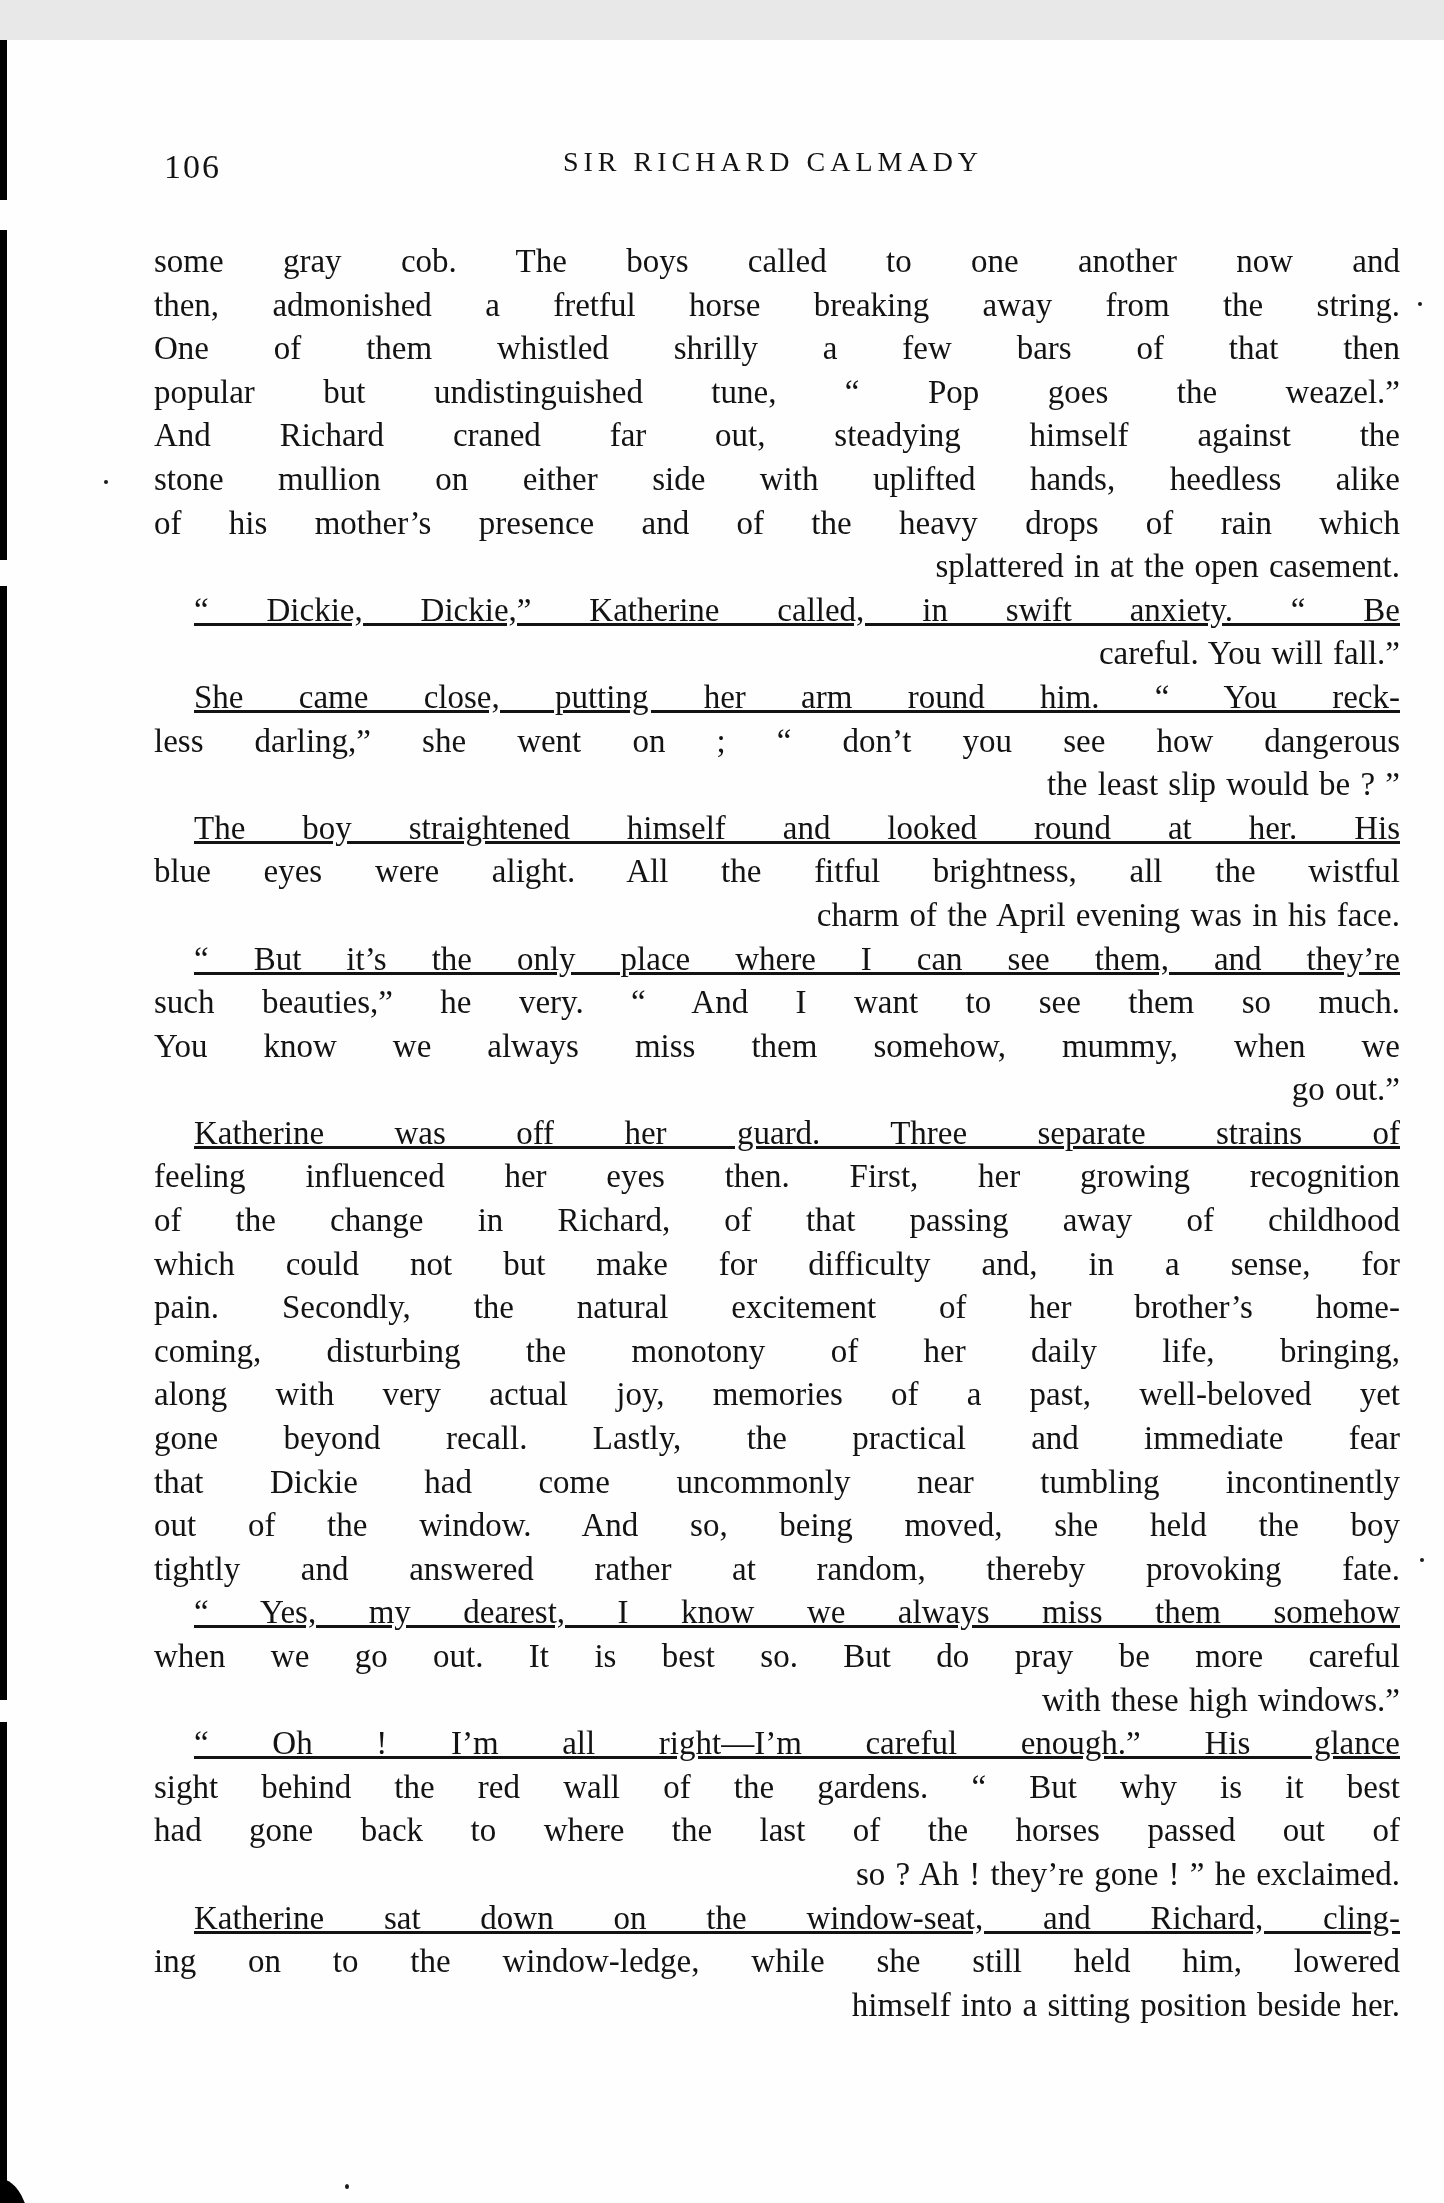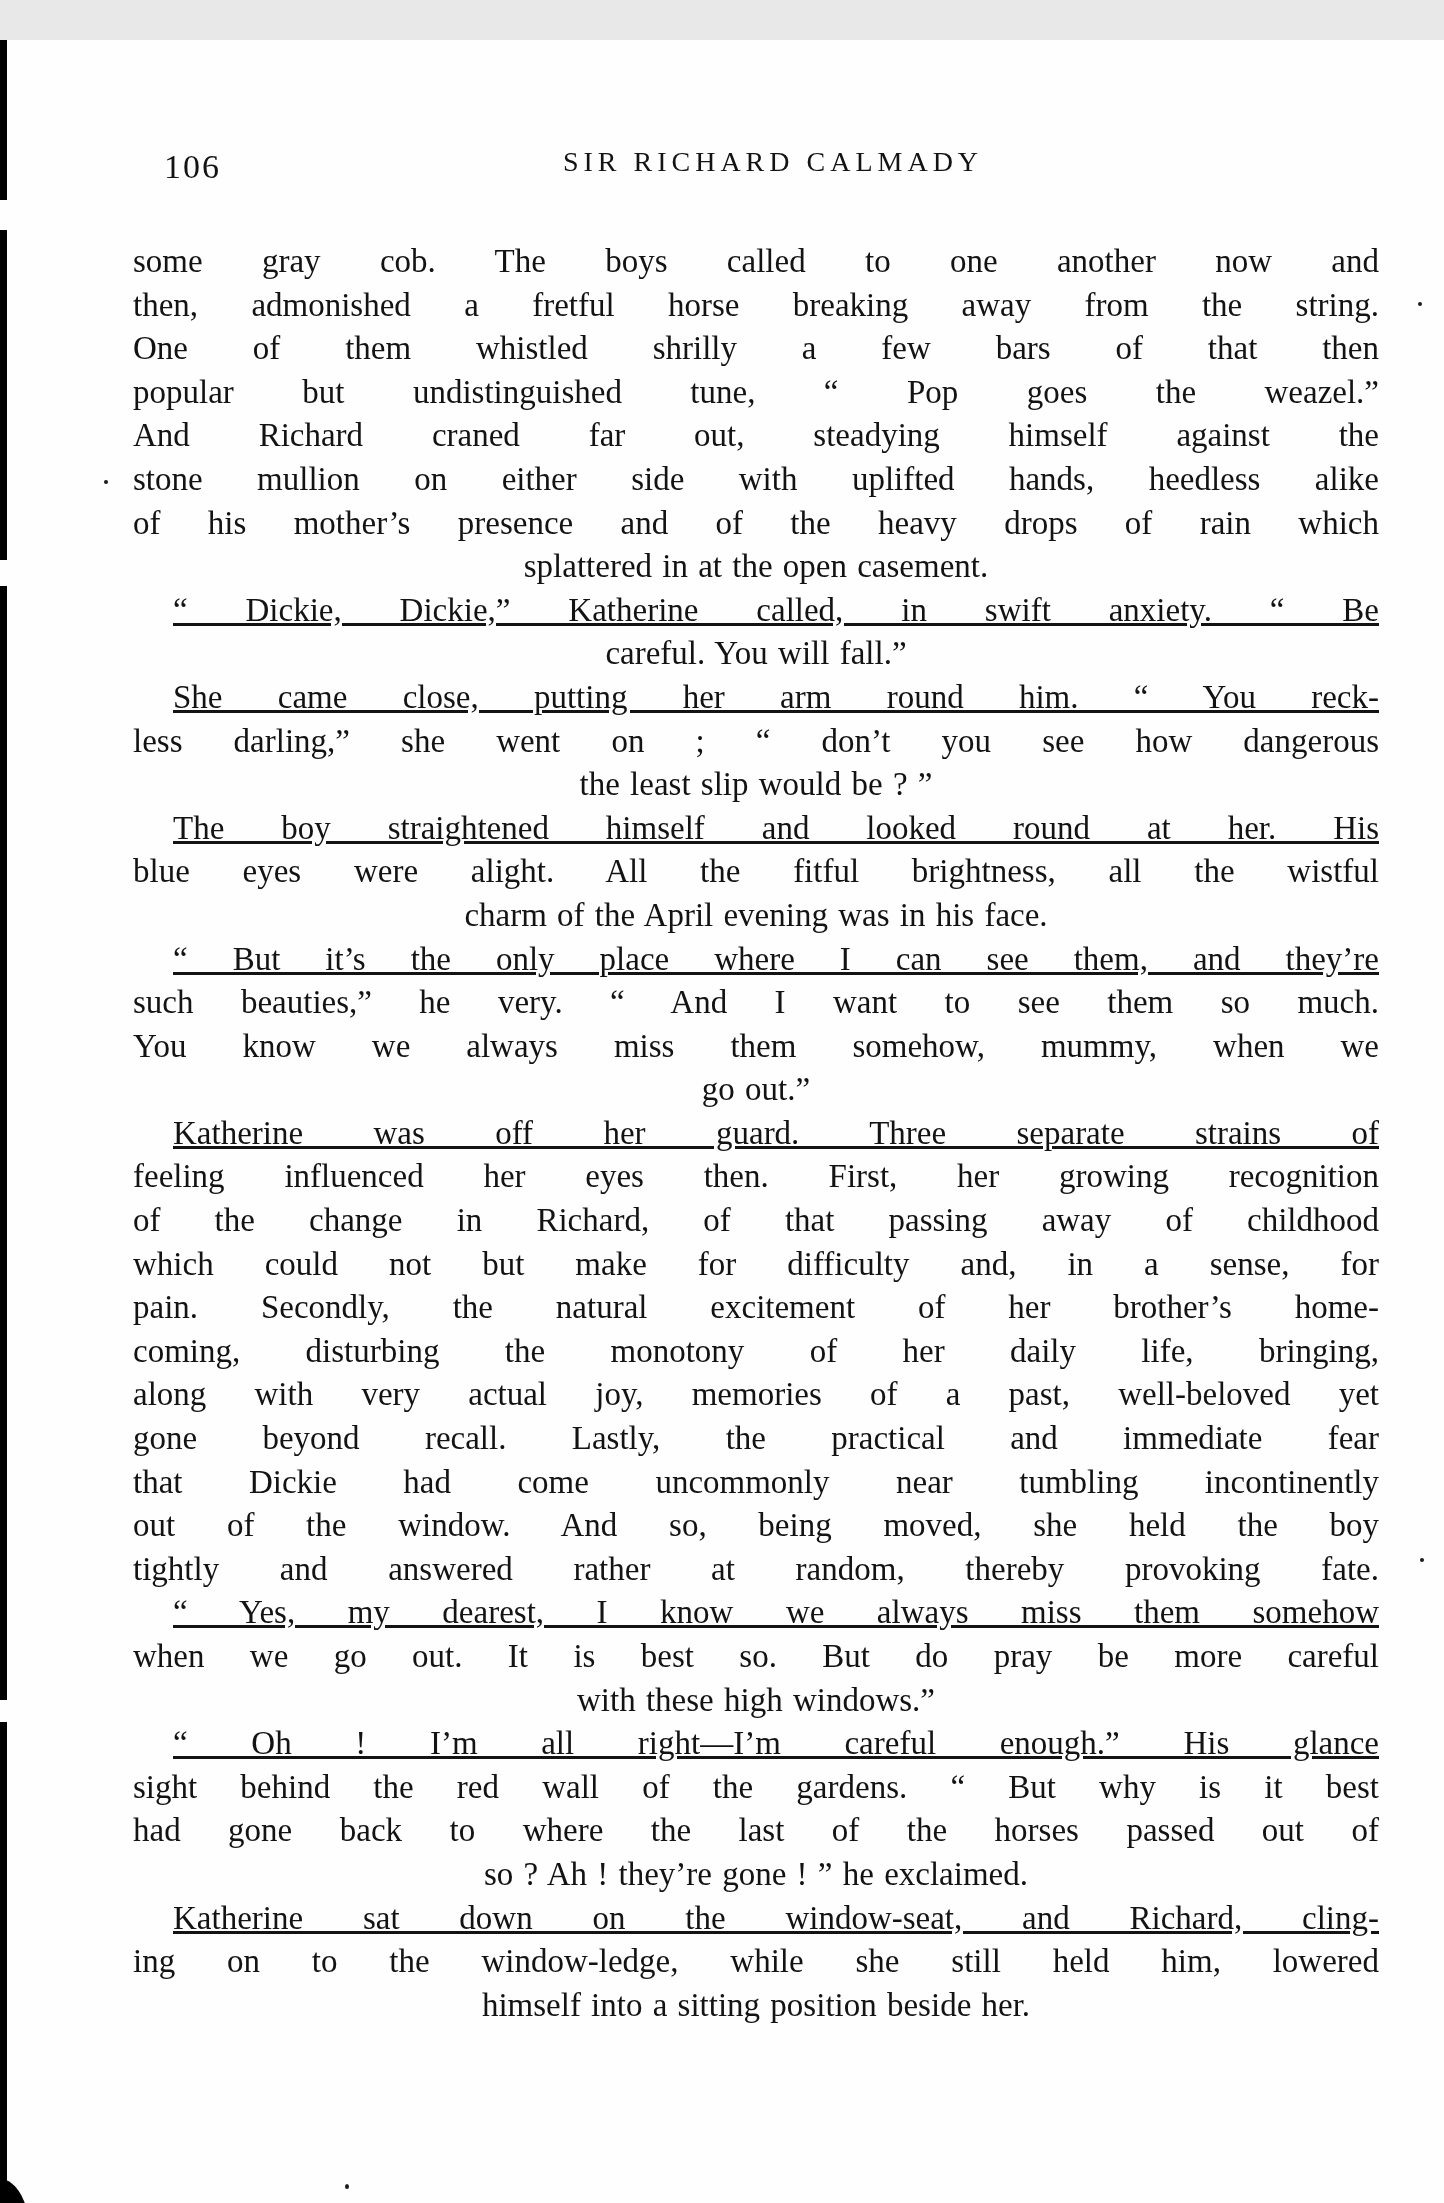--- a/index.html
+++ b/index.html
@@ -32,28 +32,28 @@
   .running-title {
     text-align: center;
     font-size: 28px;
     letter-spacing: 5px;
     padding-top: 0px;
   }
 
   
   .text-block {
     position: absolute;
-    left: 133px;
+    left: 154px;
     top: 200px;
     width: 1246px;
     font-size: 33px;
     line-height: 43.6px;
     word-spacing: 2px;
   }
-  .line { white-space: normal; text-align: center; }
+  .line { white-space: normal; text-align: right; }
   .line.j { text-align: justify; text-align-last: justify; }
   .line.ind { text-indent: 40px; text-decoration: underline; }
 
   
   .edge-left {
     position: absolute;
     left: 0; top: 0;
     width: 7px; height: 2203px;
     background: #000;
   }

